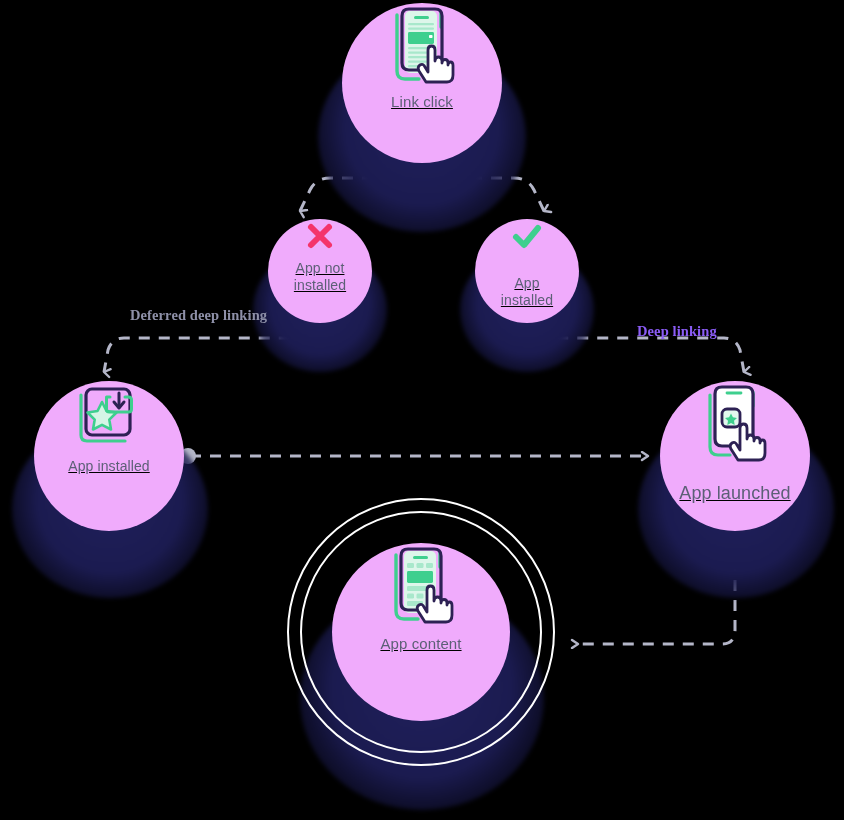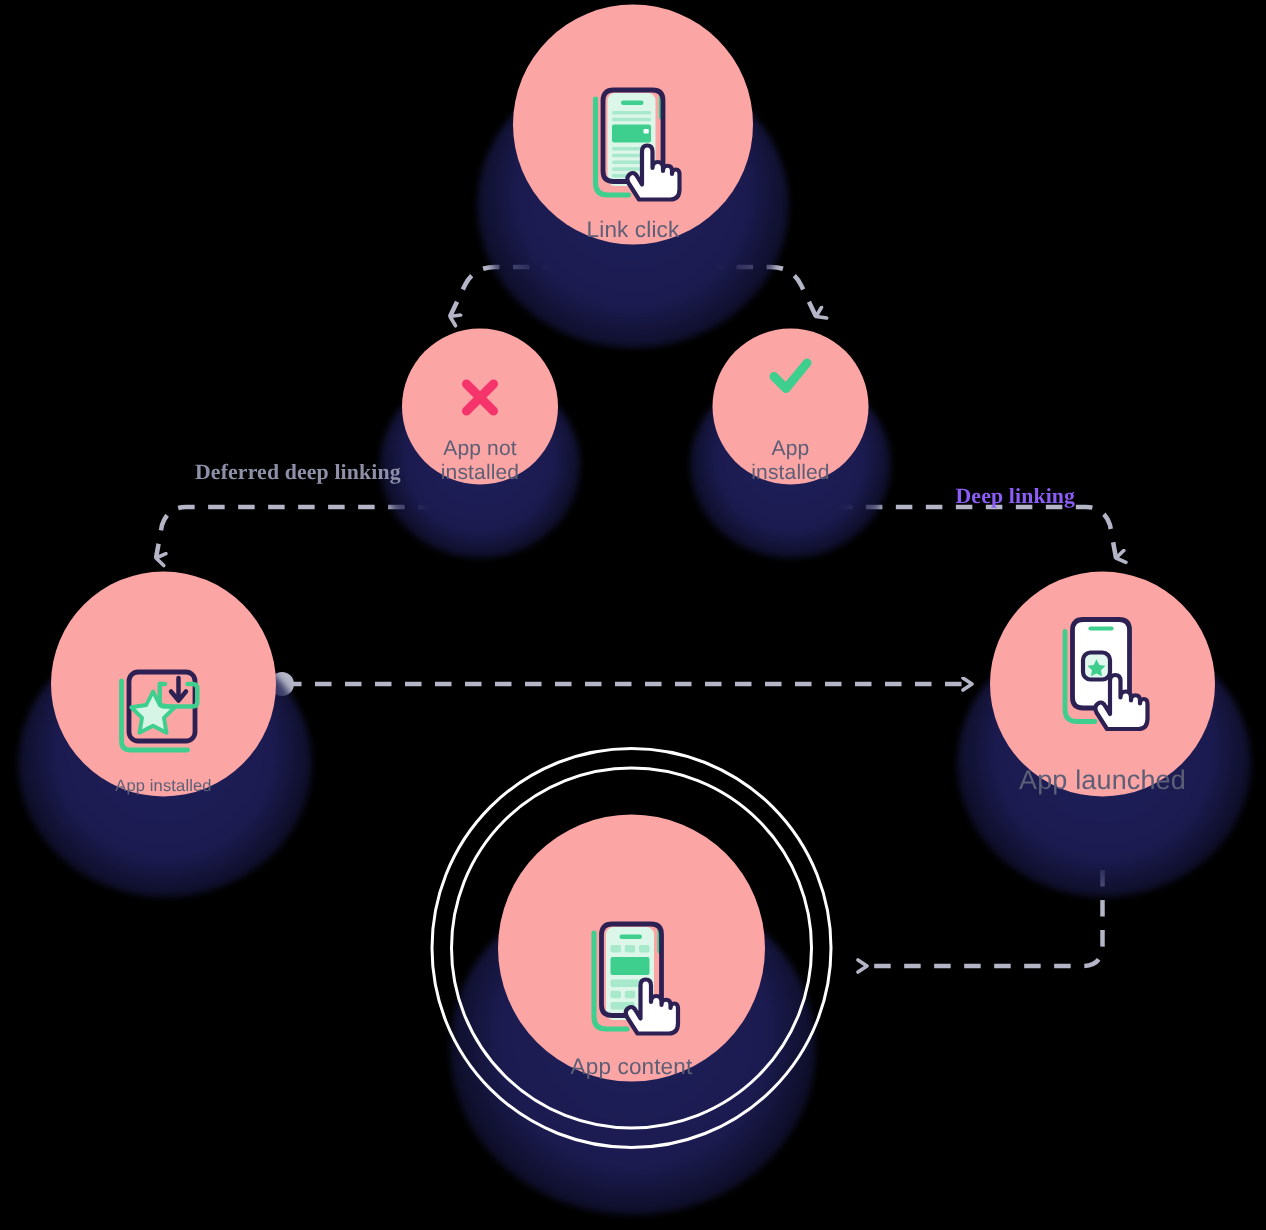--- a/index.html
+++ b/index.html
@@ -22,27 +22,28 @@
   }
   #svg-layer {
     position: absolute;
     left: 0; top: 0;
     width: 844px;
     height: 820px;
   }
   .node {
     position: absolute;
     border-radius: 50%;
-    background: #fca5a5;
+    background: #f0abfc;
     display: flex;
     flex-direction: column;
     align-items: center;
-    justify-content: flex-end;
+    justify-content: flex-start;
     box-sizing: border-box;
     z-index: 5;
+    text-decoration: underline;
   }
   .node-label {
     color: #5c5f76;
     text-align: center;
     line-height: 1.18;
     letter-spacing: 0.1px;
     font-weight: 400;
     user-select: none;
   }
   .node-icon {
@@ -77,21 +78,21 @@
   #node-link-click { left: 342px; top: 3px; width: 160px; height: 160px; }
   #node-link-click .node-label { font-size: 15px; margin-top: 4px; }
 
   #node-app-not-installed { left: 268px; top: 219px; width: 104px; height: 104px; }
   #node-app-not-installed .node-label { font-size: 14px; margin-top: 3px; }
 
   #node-app-installed-check { left: 475px; top: 219px; width: 104px; height: 104px; }
   #node-app-installed-check .node-label { font-size: 14px; margin-top: 18px; }
 
   #node-app-installed { left: 34px; top: 381px; width: 150px; height: 150px; }
-  #node-app-installed .node-label { font-size: 11px; margin-top: 5px; }
+  #node-app-installed .node-label { font-size: 14px; margin-top: 5px; }
 
   #node-app-launched { left: 660px; top: 381px; width: 150px; height: 150px; }
   #node-app-launched .node-label { font-size: 18px; margin-top: 16px; }
 
   #node-app-content { left: 332px; top: 543px; width: 178px; height: 178px; }
   #node-app-content .node-label { font-size: 15px; margin-top: 6px; }
 
   
   #halo-link-click {
     left: 318px; top: 42px; width: 208px; height: 190px;

